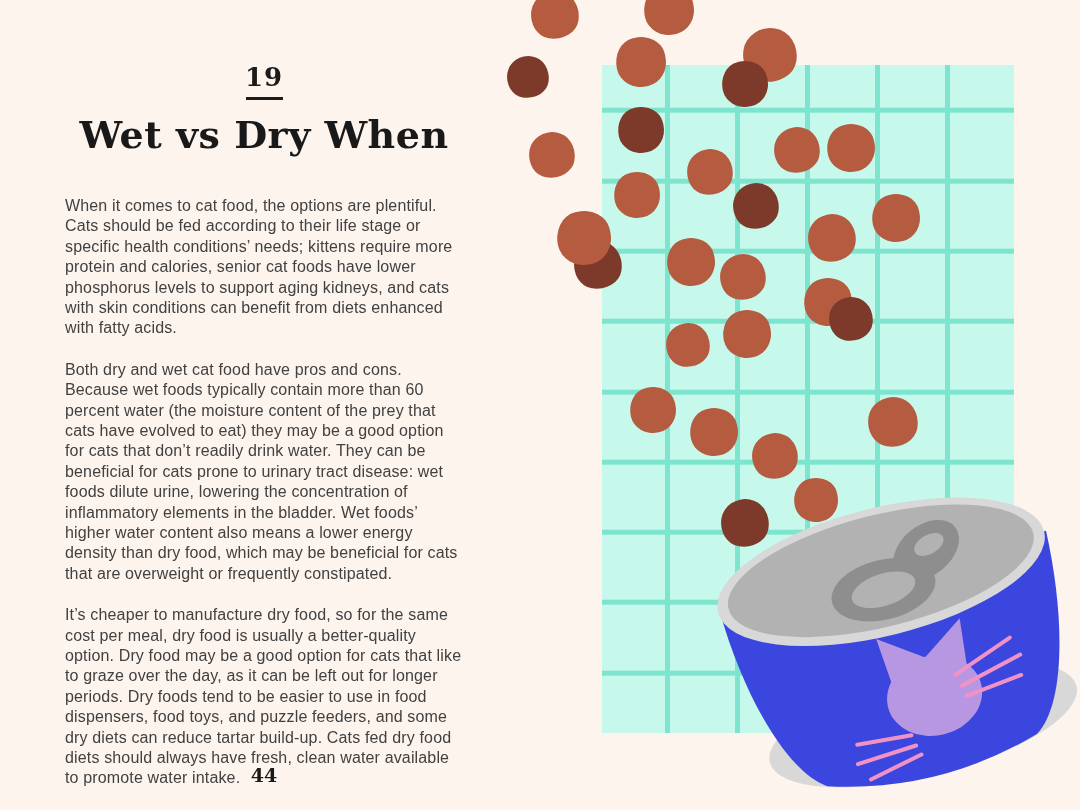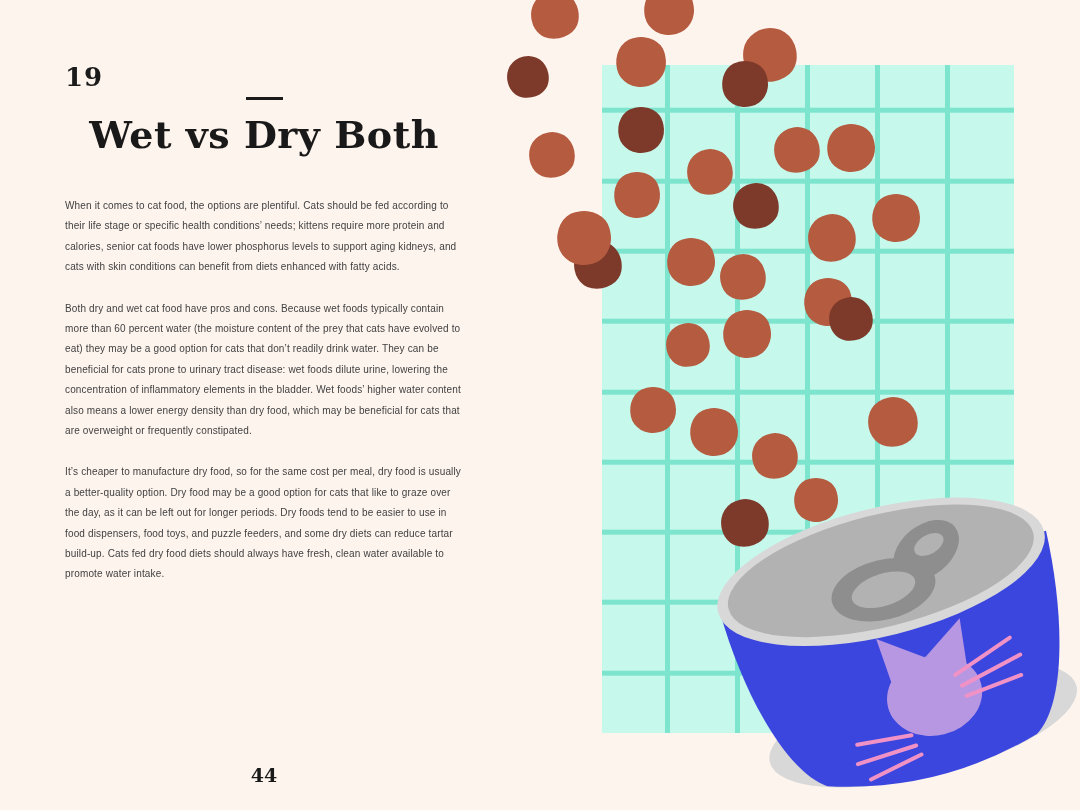--- a/index.html
+++ b/index.html
@@ -20,35 +20,35 @@
   body{
     width:1080px;height:810px;position:relative;overflow:hidden;
     background:var(--page-background);
     font-family:"Liberation Sans", sans-serif;
   }
   .text-col{
     position:absolute;left:65px;top:64px;width:398px;
   }
   .chapter-number{
     font-family:"DejaVu Serif", serif;font-weight:700;
-    font-size:26px;line-height:1;text-align:left;color:#1b1b1b;
+    font-size:26px;line-height:1;text-align:center;color:#1b1b1b;
     letter-spacing:1px;
   }
   .chapter-underline{
     width:37px;height:3px;background:#1b1b1b;margin:7px auto 0;
   }
   .title{
     font-family:"DejaVu Serif", serif;font-weight:700;
     font-size:38px;line-height:1.05;text-align:center;color:#191919;
     letter-spacing:.5px;margin:15px 0 0 0;
   }
   .body-text{margin-top:41px;}
   .body-text p{
     margin:0 0 21px 0;
-    font-size:10px;line-height:20.4px;color:#414141;
+    font-size:16px;line-height:20.4px;color:#414141;
     letter-spacing:.15px;
   }
   .page-number{
     position:absolute;left:65px;top:752px;width:398px;text-align:center;
     font-family:"DejaVu Serif", serif;font-weight:700;font-size:19px;color:#191919;margin-top:12px;
   }
   .illustration{position:absolute;inset:0;}
   .grid-bg{
     position:absolute;left:602px;top:65px;width:412px;height:668px;
     background-color:var(--grid-background);
@@ -68,21 +68,21 @@
     transform:rotate(-14deg);transform-origin:50% 50%;
   }
   .can-wrap svg{display:block;width:340px;height:285px;}
 </style>
 </head>
 <body>
 
 <section class="text-col">
   <div class="chapter-number">19</div>
   <div class="chapter-underline"></div>
-  <h1 class="title">Wet vs Dry Both</h1>
+  <h1 class="title">Wet vs Dry When</h1>
   <div class="body-text">
     <p>When it comes to cat food, the options are plentiful. Cats should be fed according to their life stage or specific health conditions’ needs; kittens require more protein and calories, senior cat foods have lower phosphorus levels to support aging kidneys, and cats with skin conditions can benefit from diets enhanced with fatty acids.</p>
     <p>Both dry and wet cat food have pros and cons. Because wet foods typically contain more than 60 percent water (the moisture content of the prey that cats have evolved to eat) they may be a good option for cats that don’t readily drink water. They can be beneficial for cats prone to urinary tract disease: wet foods dilute urine, lowering the concentration of inflammatory elements in the bladder. Wet foods’ higher water content also means a lower energy density than dry food, which may be beneficial for cats that are overweight or frequently constipated.</p>
     <p>It’s cheaper to manufacture dry food, so for the same cost per meal, dry food is usually a better-quality option. Dry food may be a good option for cats that like to graze over the day, as it can be left out for longer periods. Dry foods tend to be easier to use in food dispensers, food toys, and puzzle feeders, and some dry diets can reduce tartar build-up. Cats fed dry food diets should always have fresh, clean water available to promote water intake.</p>
   </div>
 </section>
 
 <div class="page-number">44</div>
 
 <div class="illustration">

